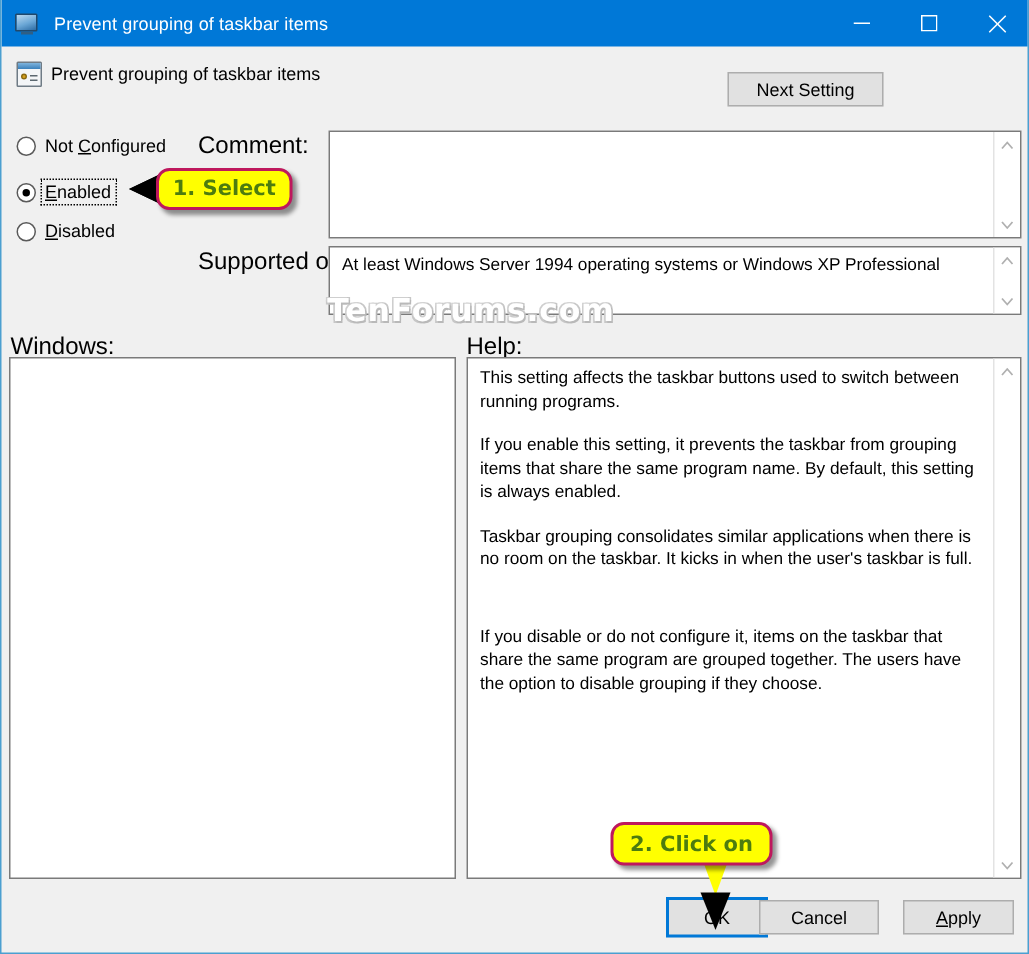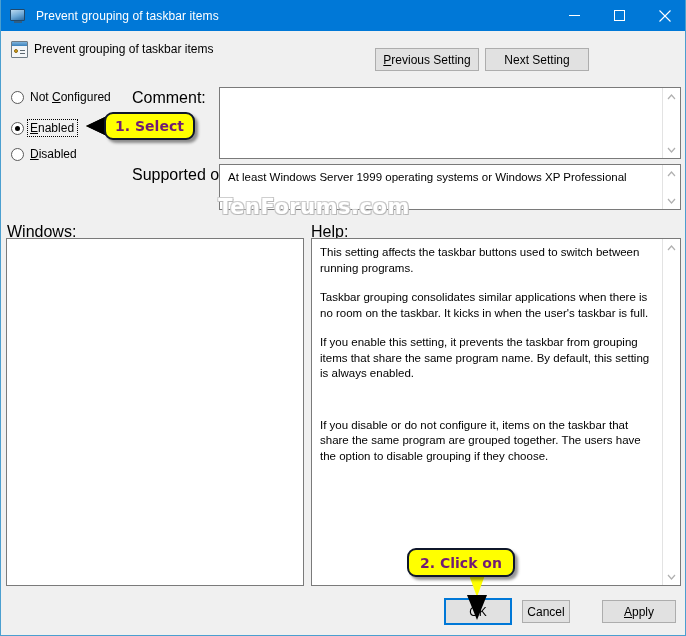--- a/index.html
+++ b/index.html
@@ -241,33 +241,33 @@
     font-weight: bold;
     color: #ffffff;
     letter-spacing: .5px;
     text-shadow: 1px 1px 0 #b9b9b9, -1px -1px 0 #cfcfcf, 1px -1px 0 #c7c7c7, -1px 1px 0 #c7c7c7;
     pointer-events: none;
   }
 
   
   #btn-ok     { left: 443px; top: 598px; width: 68px; height: 27px;
                 border: 2px solid #0078d7; background: #e1e1e1; }
-  #btn-cancel { left: 521px; top: 600px; width: 48px; height: 23px; }
+  #btn-cancel { left: 505px; top: 600px; width: 80px; height: 23px; }
   #btn-apply  { left: 601px; top: 600px; width: 74px; height: 23px; }
 
   
   .callout {
     position: absolute;
     background: #ffff00;
-    border: 2px solid #0f172a;
+    border: 2px solid #be185d;
     border-radius: 9px;
     font-family: "DejaVu Sans", sans-serif;
     font-weight: bold;
     font-size: 14px;
-    color: #701a75;
+    color: #4d7c0f;
     display: flex;
     align-items: center;
     justify-content: center;
     box-shadow: 3px 3px 3px rgba(0,0,0,.42);
     box-sizing: border-box;
     white-space: nowrap;
   }
   #callout-select { left: 103px; top: 112px; width: 91px; height: 28px; }
   #callout-click  { left: 406px; top: 548px; width: 108px; height: 29px; }
 
@@ -344,23 +344,20 @@
 
   <div class="hdr-icon">
     <div class="shell"></div>
     <div class="bar"></div>
     <div class="dot"></div>
     <div class="ln1"></div>
     <div class="ln2"></div>
   </div>
   <div class="hdr-title">Prevent grouping of taskbar items</div>
 
-  <button class="btn" id="btn-prev">
-      <span><u>P</u>revious Setting</span>
-    </button>
   <button class="btn" id="btn-next">
       <span>Next Setting</span>
     </button>
 
   <div class="radio-row" id="radio-notconfigured">
     <span class="radio-mark"></span>
     <span class="radio-label">Not <u>C</u>onfigured</span>
   </div>
   <div class="radio-row" id="radio-enabled">
     <span class="radio-mark checked"></span>
@@ -383,21 +380,21 @@
       <div class="scroll-arrow">
         <svg width="9" height="6" viewBox="0 0 9 6">
             <polyline points="1,1 4.5,5 8,1" fill="none" stroke="#b0b0b0" stroke-width="1.2"></polyline>
           </svg>
       </div>
     </div>
   </div>
 
   <div class="field-label" id="label-supported">Supported on:</div>
   <div class="textbox" id="box-supported">
-    <div class="box-text">At least Windows Server 1999 operating systems or Windows XP Professional</div>
+    <div class="box-text">At least Windows Server 1994 operating systems or Windows XP Professional</div>
     <div class="scroll">
       <div class="scroll-arrow">
         <svg width="9" height="6" viewBox="0 0 9 6">
             <polyline points="1,5 4.5,1 8,5" fill="none" stroke="#b0b0b0" stroke-width="1.2"></polyline>
           </svg>
       </div>
       <div class="scroll-arrow">
         <svg width="9" height="6" viewBox="0 0 9 6">
             <polyline points="1,1 4.5,5 8,1" fill="none" stroke="#b0b0b0" stroke-width="1.2"></polyline>
           </svg>
@@ -409,22 +406,22 @@
 
   <div class="field-label" id="label-options">Windows:</div>
   <div class="textbox" id="box-options">
     <div class="box-text"></div>
   </div>
 
   <div class="field-label" id="label-help">Help:</div>
   <div class="textbox" id="box-help">
     <div class="box-text" id="help-text">
       <p>This setting affects the taskbar buttons used to switch between running programs.</p>
+      <p>If you enable this setting, it prevents the taskbar from grouping items that share the same program name. By default, this setting is always enabled.</p>
       <p>Taskbar grouping consolidates similar applications when there is no room on the taskbar. It kicks in when the user's taskbar is full.</p>
-      <p>If you enable this setting, it prevents the taskbar from grouping items that share the same program name. By default, this setting is always enabled.</p>
       <p>If you disable or do not configure it, items on the taskbar that share the same program are grouped together. The users have the option to disable grouping if they choose.</p>
     </div>
     <div class="scroll">
       <div class="scroll-arrow">
         <svg width="9" height="6" viewBox="0 0 9 6">
             <polyline points="1,5 4.5,1 8,5" fill="none" stroke="#b0b0b0" stroke-width="1.2"></polyline>
           </svg>
       </div>
       <div class="scroll-arrow">
         <svg width="9" height="6" viewBox="0 0 9 6">

